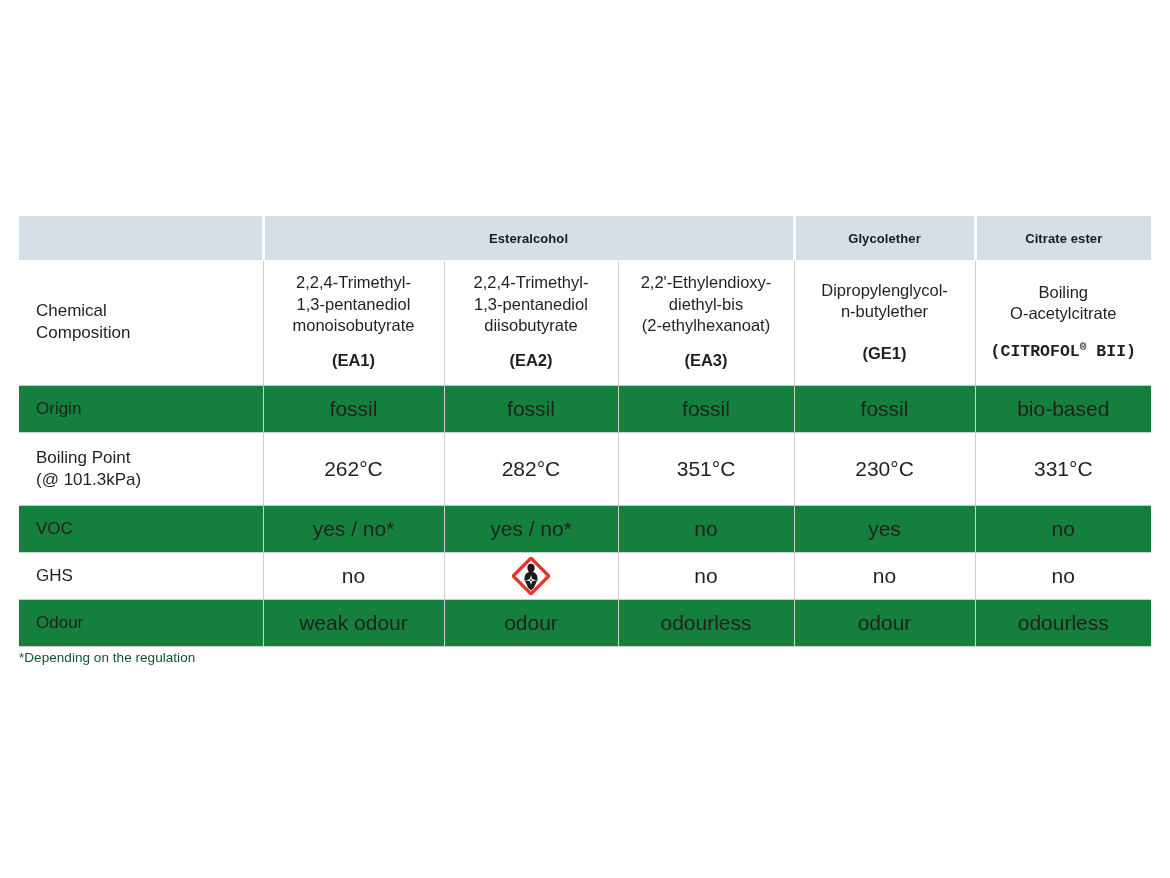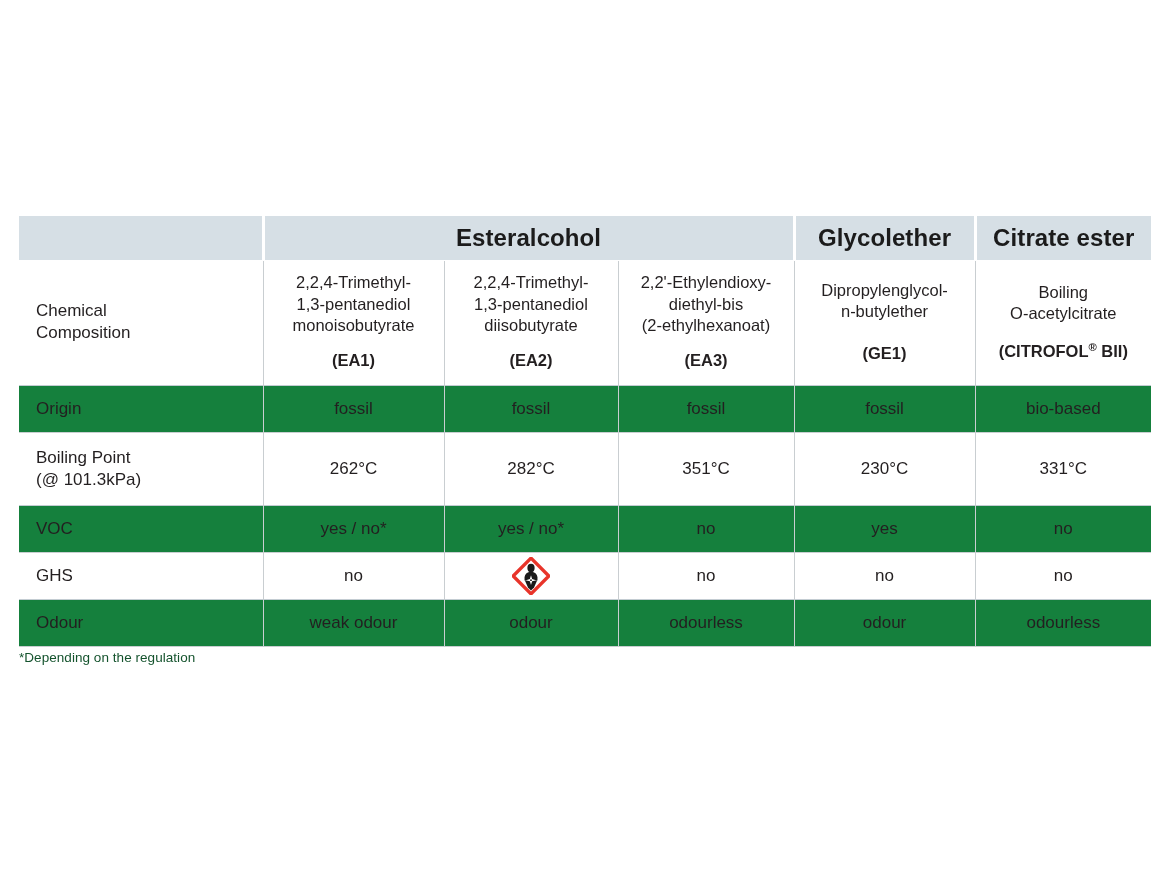--- a/index.html
+++ b/index.html
@@ -53,21 +53,21 @@
     vertical-align: middle;
     font-weight: normal;
   }
 
   
   tr.group-head td {
     background: #d6dfe5;
     height: 44px;
     text-align: center;
     font-weight: bold;
-    font-size: 24px;
+    font-size: 13px;
     color: #1b1b1b;
     letter-spacing: 0.1px;
   }
   tr.group-head td.blank {
     background: #d6dfe5;
   }
   tr.group-head td.sep-left {
     border-left: 3px solid #ffffff;
   }
 
@@ -88,32 +88,32 @@
   }
   tr.composition td.cellv {
     border-left: 1px solid #c9ced1;
   }
   .code {
     font-weight: bold;
     display: block;
     margin-top: 14px;
   }
   .code.spaced { margin-top: 20px; }
-  .code.spaced2 { margin-top: 16px; }
+  .code.spaced2 { margin-top: 16px; font-family: Liberation Mono, monospace; }
   sup.reg {
     font-size: 0.68em;
     vertical-align: super;
     line-height: 0;
   }
 
   
   tr.data td {
     height: 46px;
     text-align: center;
-    font-size: 17px;
+    font-size: 21px;
     border-top: 1px solid #c9ced1;
   }
   tr.data td.rowlabel {
     text-align: left;
     padding-left: 17px;
     font-size: 17px;
     line-height: 1.28;
   }
   tr.data td.cellv {
     border-left: 1px solid #c9ced1;

